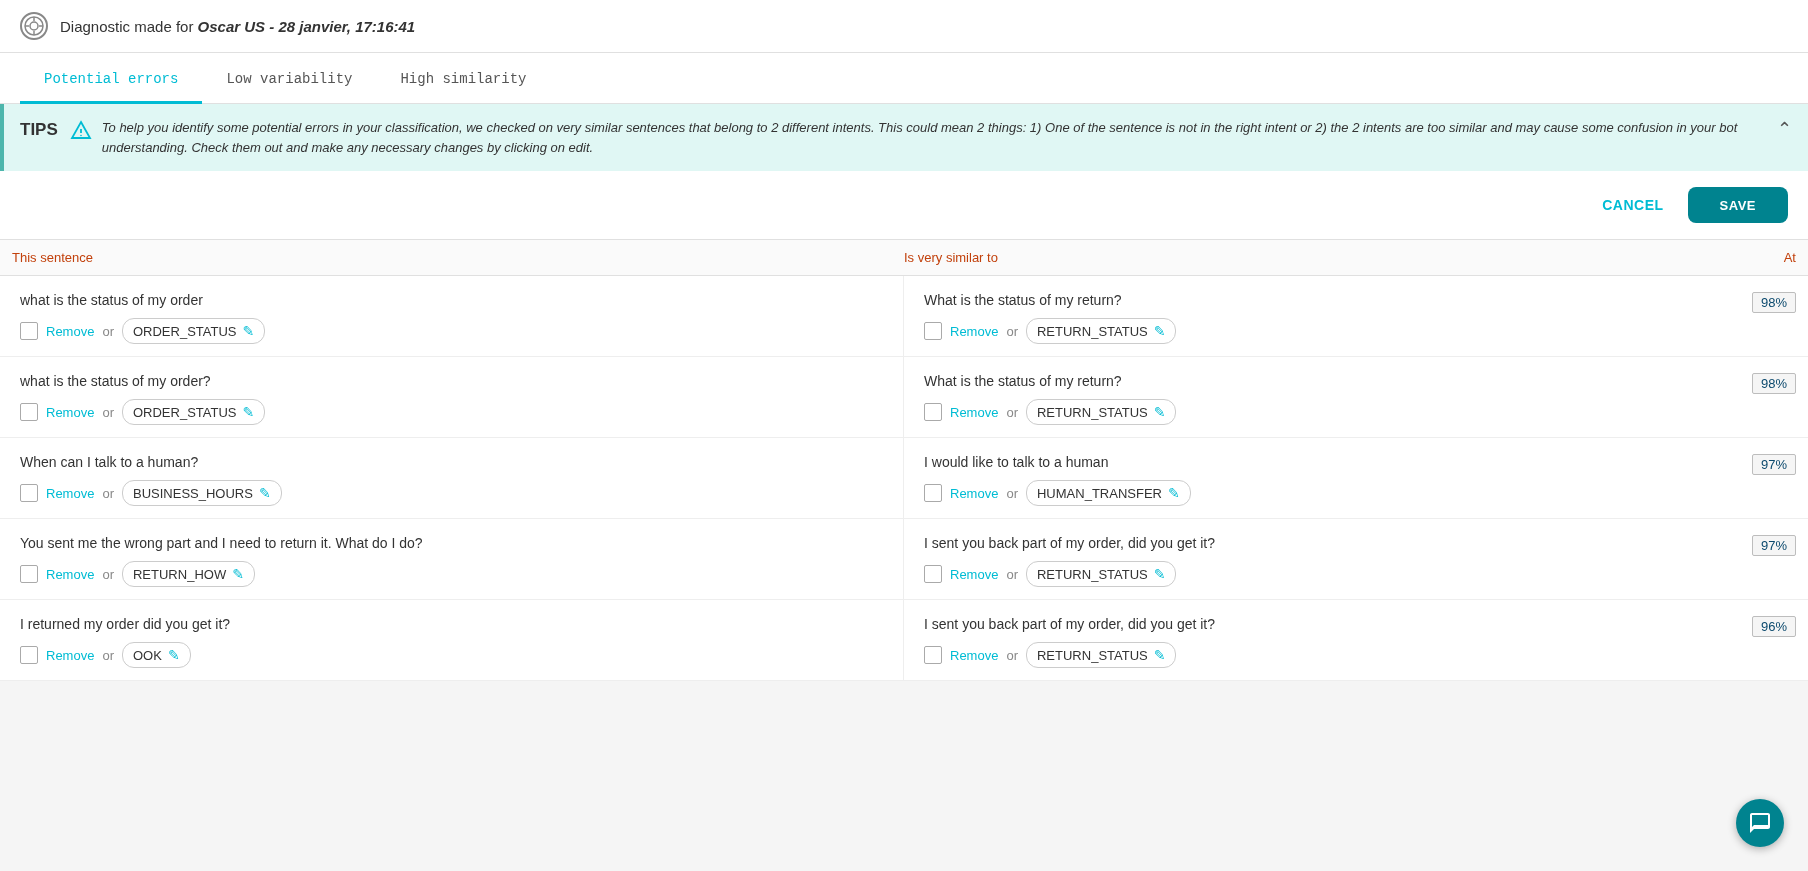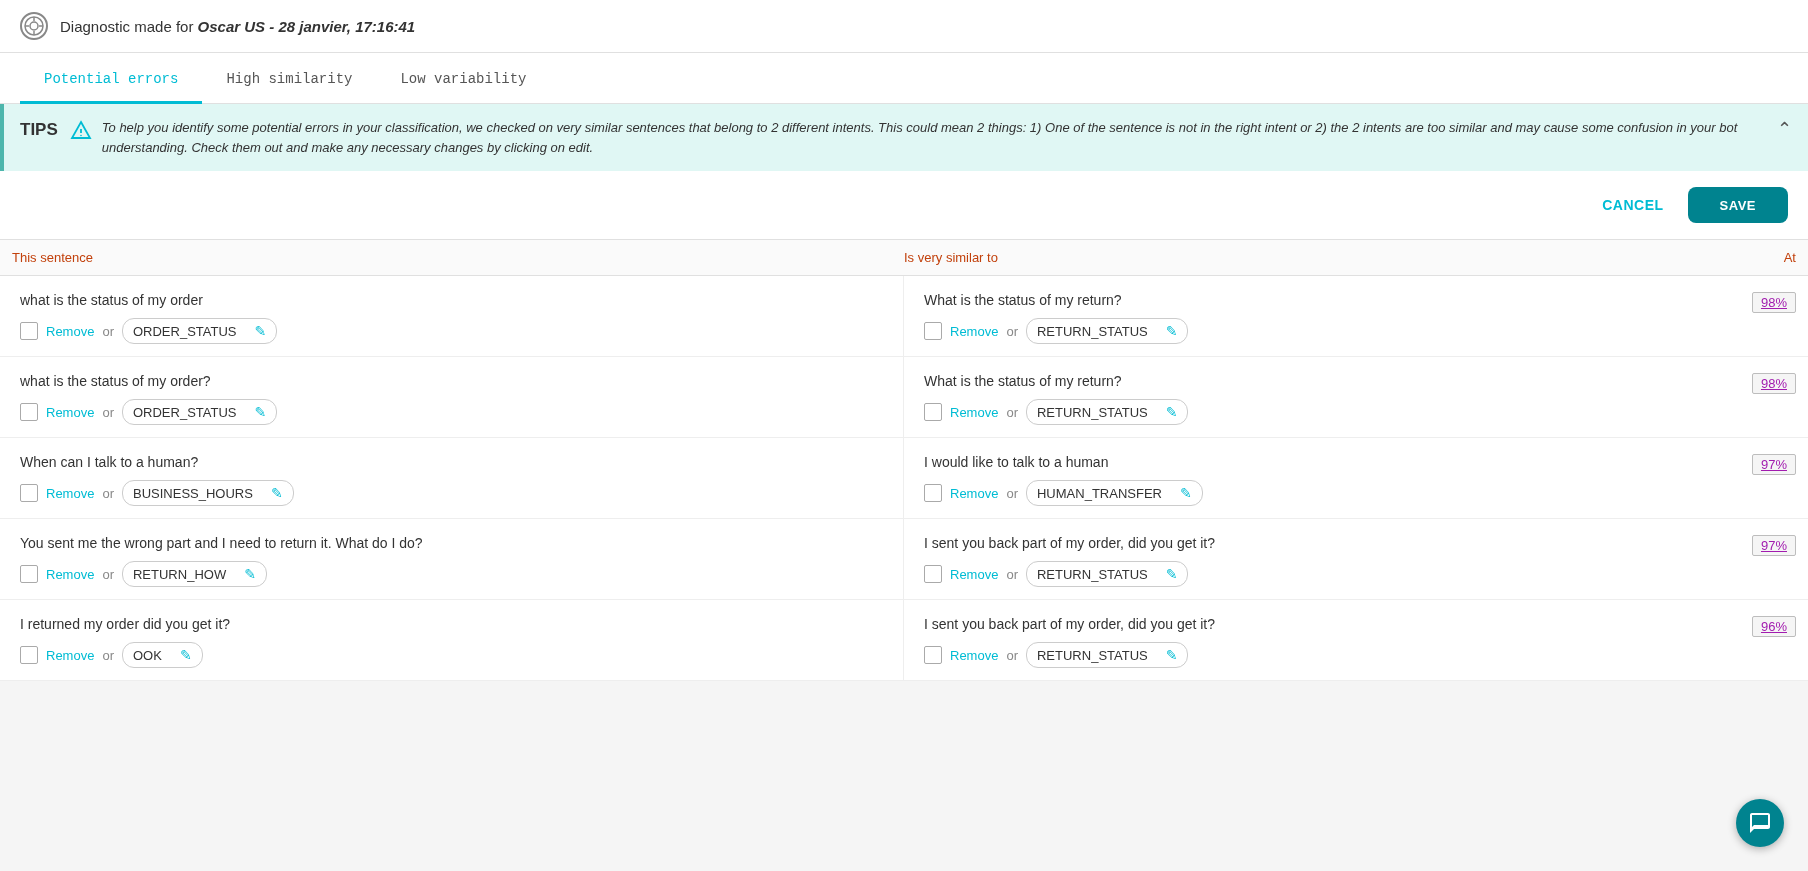--- a/index.html
+++ b/index.html
@@ -80,34 +80,34 @@
     }
     .check-box {
       width: 18px; height: 18px; border: 1.5px solid #aaa;
       border-radius: 2px; background: #fff; cursor: pointer; flex-shrink: 0;
     }
     .link-remove { color: #00bcd4; cursor: pointer; font-size: 13px; text-decoration: none; }
     .or-text { color: #888; font-size: 13px; }
     .intent-badge {
       border: 1px solid #ccc; border-radius: 12px; padding: 4px 10px;
       font-size: 13px; color: #333; background: #fff;
-      display: flex; align-items: center; gap: 18px;
+      display: flex; align-items: center; gap: 6px;
     }
     .edit-icon { color: #00bcd4; cursor: pointer; font-size: 14px; }
 
     .pair-row {
       display: flex; border-bottom: 1px solid #eeeeee;
     }
     .pair-left { flex: 0 0 50%; padding: 16px 20px 12px; border-right: 1px solid #eeeeee; }
     .pair-right { flex: 0 0 45%; padding: 16px 20px 12px; }
     .pair-at { flex: 0 0 5%; padding: 16px 12px 12px; text-align: right; }
 
     .similarity-badge {
       border: 1px solid #bdbdbd; border-radius: 2px; padding: 2px 8px;
-      font-size: 13px; color: #a21caf; background: #f5f5f5; display: inline-block; text-decoration: underline;
+      font-size: 13px; color: #0c4a6e; background: #f5f5f5; display: inline-block;
     }
 
     .chat-bubble {
       position: fixed; bottom: 24px; right: 24px;
       width: 48px; height: 48px; border-radius: 50%;
       background: #00838f; display: flex; align-items: center; justify-content: center;
       cursor: pointer; color: #fff; font-size: 22px; box-shadow: 0 2px 8px rgba(0,0,0,0.3);
     }
   </style>
 </head>
@@ -124,22 +124,22 @@
       <line x1="15" y1="10" x2="19" y2="10" stroke="#888" stroke-width="1.5"></line>
     </svg>
   </div>
   <div class="header-title">
     <span>Diagnostic made for </span><em>Oscar US - 28 janvier, 17:16:41</em>
   </div>
 </div>
 
 <div class="tabs">
   <div class="tab active">Potential errors</div>
+  <div class="tab">Low variability</div>
   <div class="tab">High similarity</div>
-  <div class="tab">Low variability</div>
 </div>
 
 <div class="tips-box">
   <span class="tips-label">TIPS</span>
   <span class="tips-icon">
     <svg width="22" height="22" viewBox="0 0 22 22" fill="none">
       <polygon points="11,3 20,19 2,19" stroke="#00bcd4" stroke-width="1.8" fill="none"></polygon>
       <line x1="11" y1="10" x2="11" y2="14" stroke="#00bcd4" stroke-width="1.8"></line>
       <circle cx="11" cy="16.5" r="0.8" fill="#00bcd4"></circle>
     </svg>

